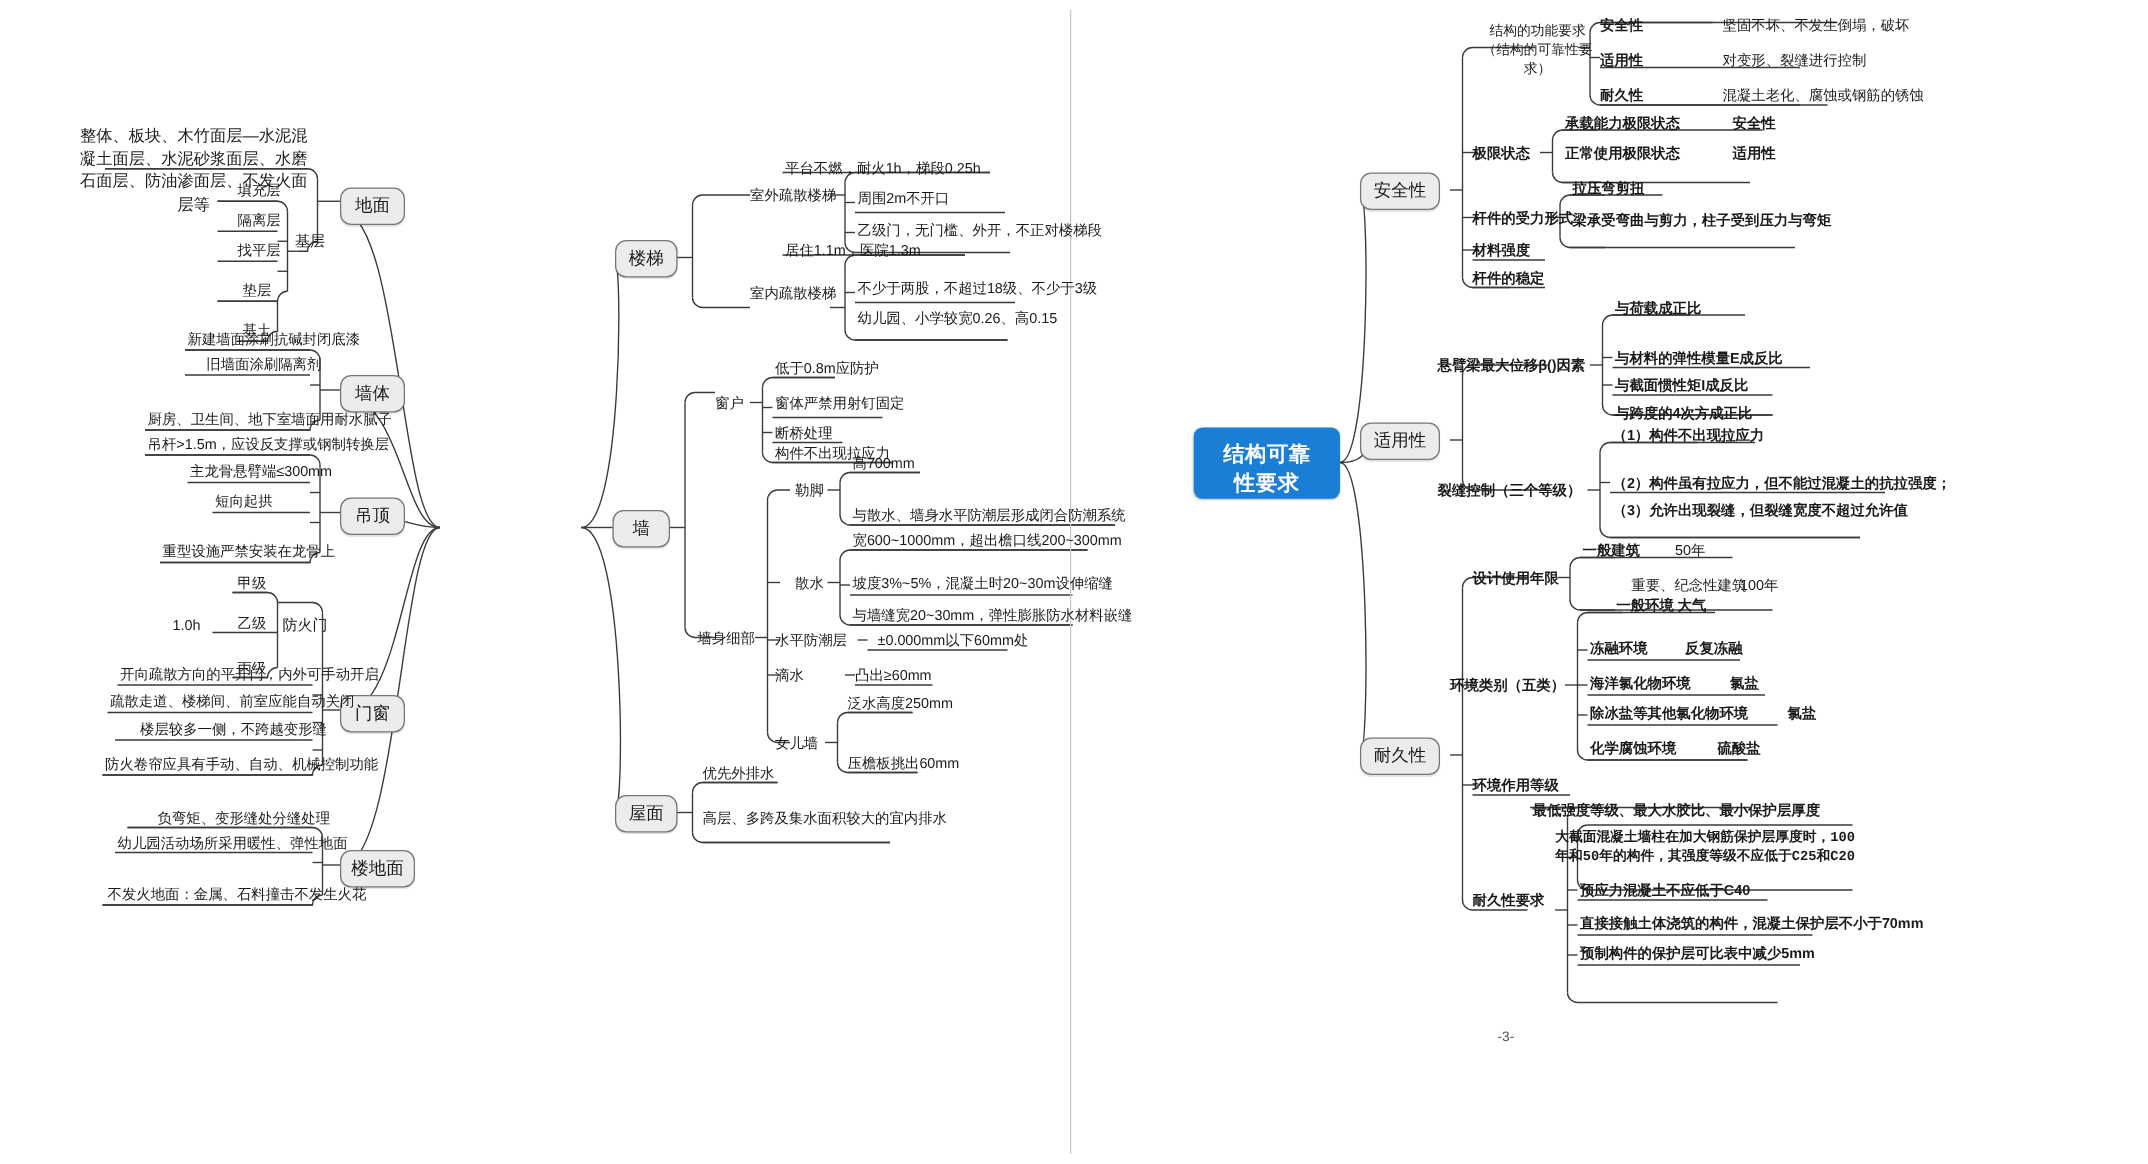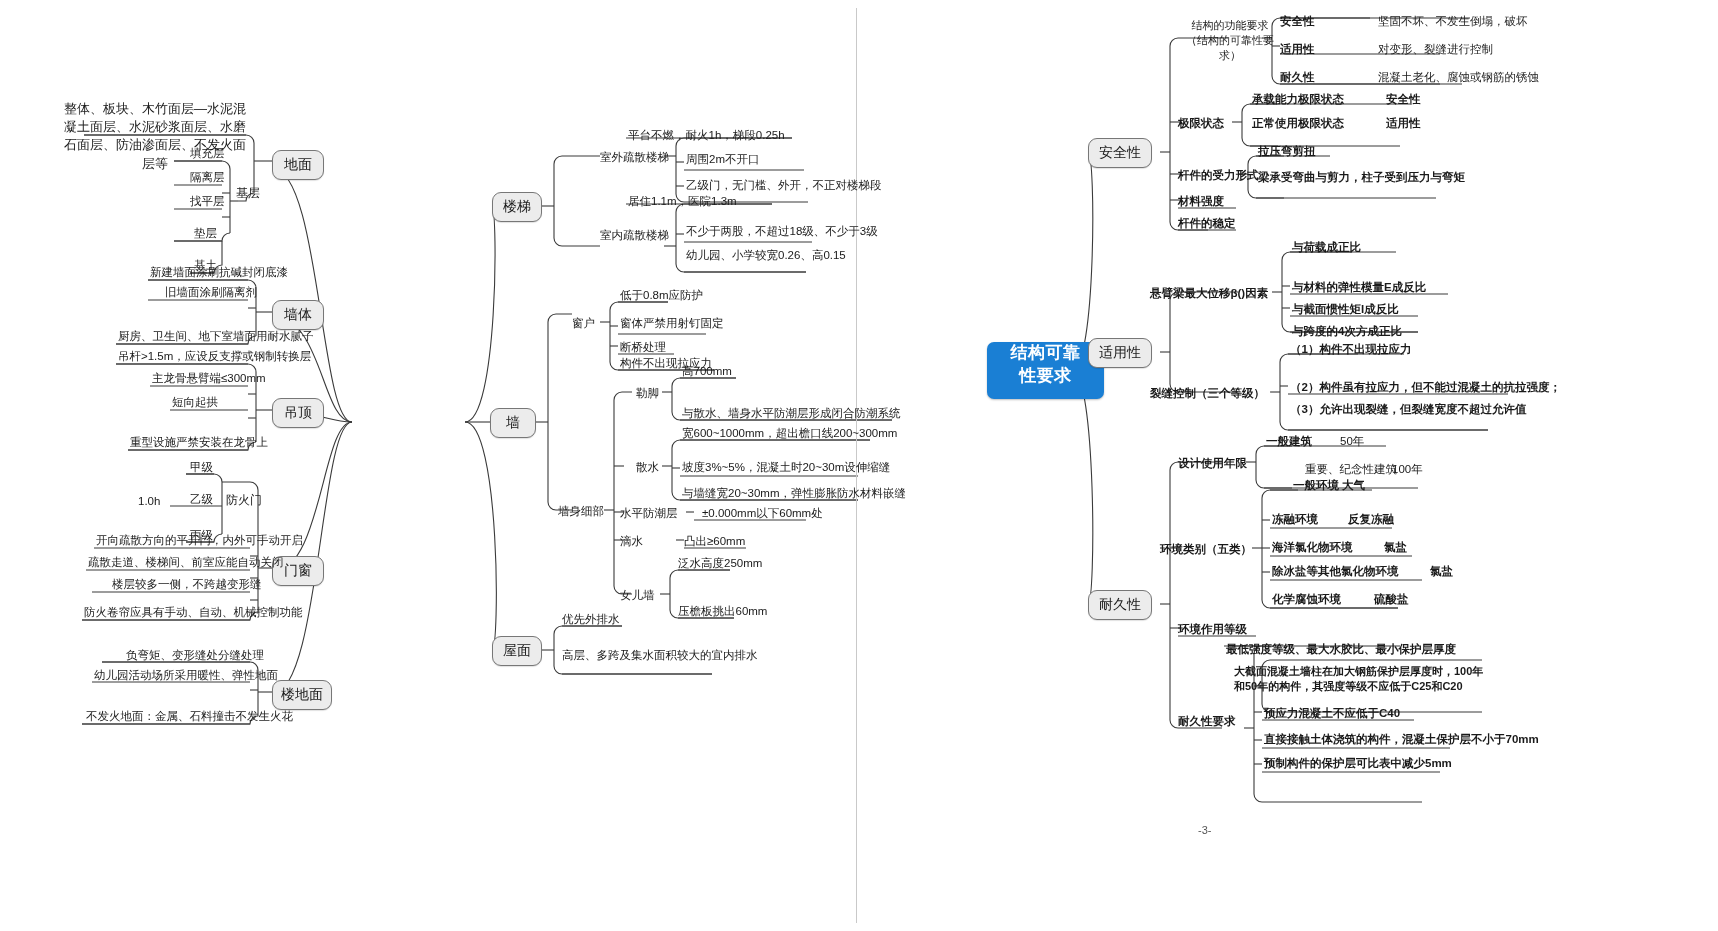--- a/index.html
+++ b/index.html
@@ -13,24 +13,23 @@
   #root{position:absolute;inset:0;}
   svg.links{position:absolute;left:0;top:0;width:1718px;height:931px;pointer-events:none;}
 
   
   .nd{position:absolute;white-space:nowrap;color:#1a1a1a;line-height:1.25;}
   .nd.c{text-align:center;white-space:normal;}
 
   
   .root-node{
     position:absolute;background:#1a7fd4;color:#fff;border-radius:7px;
-    display:flex;align-items:flex-start;justify-content:center;text-align:center;
+    display:flex;align-items:flex-end;justify-content:center;text-align:center;
     font-size:17px;font-weight:700;letter-spacing:.5px;line-height:1.35;
     box-shadow:0 1px 2px rgba(0,0,0,.25);
-    margin-left:32px;
   }
   
   .cat-node{
     position:absolute;background:#ececec;border:1.2px solid #777;border-radius:9px;
     display:flex;align-items:center;justify-content:center;text-align:center;
     font-size:14px;color:#1a1a1a;font-weight:500;
     box-shadow:0 1px 1px rgba(0,0,0,.12);
   }
   
   .leaf{font-size:11.5px;}
@@ -485,20 +484,20 @@
   <div class="nd leaf" style="left:1384px;top:540px;font-weight:600;">氯盐</div>
   <div class="nd leaf" style="left:1272px;top:564px;font-weight:600;">除冰盐等其他氯化物环境</div>
   <div class="nd leaf" style="left:1430px;top:564px;font-weight:600;">氯盐</div>
   <div class="nd leaf" style="left:1272px;top:592px;font-weight:600;">化学腐蚀环境</div>
   <div class="nd leaf" style="left:1374px;top:592px;font-weight:600;">硫酸盐</div>
 
   <div class="nd leaf" style="left:1178px;top:622px;font-weight:600;">环境作用等级</div>
 
   <div class="nd leaf" style="left:1178px;top:714px;font-weight:600;">耐久性要求</div>
   <div class="nd leaf" style="left:1226px;top:642px;font-weight:600;">最低强度等级、最大水胶比、最小保护层厚度</div>
-  <div class="nd c leaf2" style="left:1234px;top:664px;width:250px;text-align:left;line-height:1.4;font-weight:600;">大截面混凝土墙柱在加大钢筋保护层厚度时，100年和50年的构件，其强度等级不应低于C25和C20</div>
+  <div class="nd c leaf2" style="left:1234px;top:664px;width:250px;text-align:right;line-height:1.4;font-weight:600;font-family:Liberation Mono, monospace;">大截面混凝土墙柱在加大钢筋保护层厚度时，100年和50年的构件，其强度等级不应低于C25和C20</div>
   <div class="nd leaf" style="left:1264px;top:706px;font-weight:600;">预应力混凝土不应低于C40</div>
   <div class="nd leaf" style="left:1264px;top:732px;font-weight:600;">直接接触土体浇筑的构件，混凝土保护层不小于70mm</div>
   <div class="nd leaf" style="left:1264px;top:756px;font-weight:600;">预制构件的保护层可比表中减少5mm</div>
 
   <div class="pagenum" style="left:1198px;top:824px;">-3-</div>
 
 </div>
 
 </body></html>

